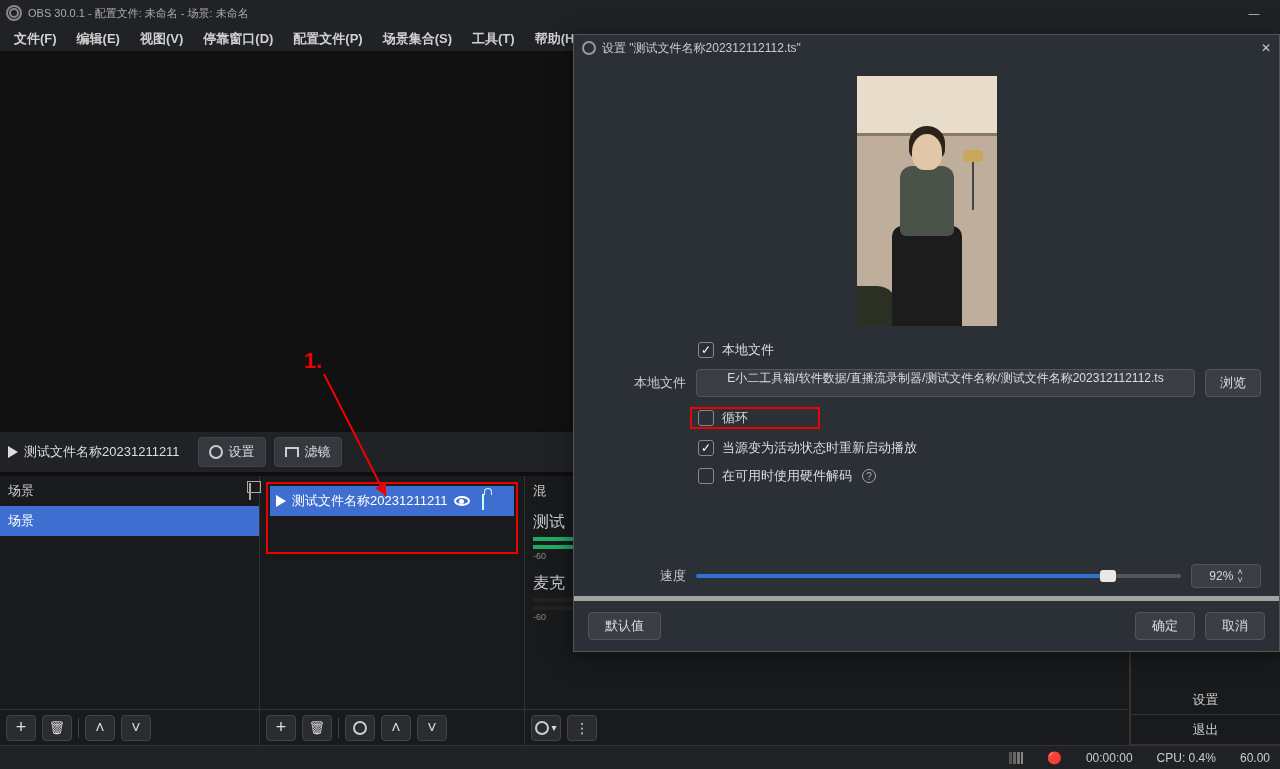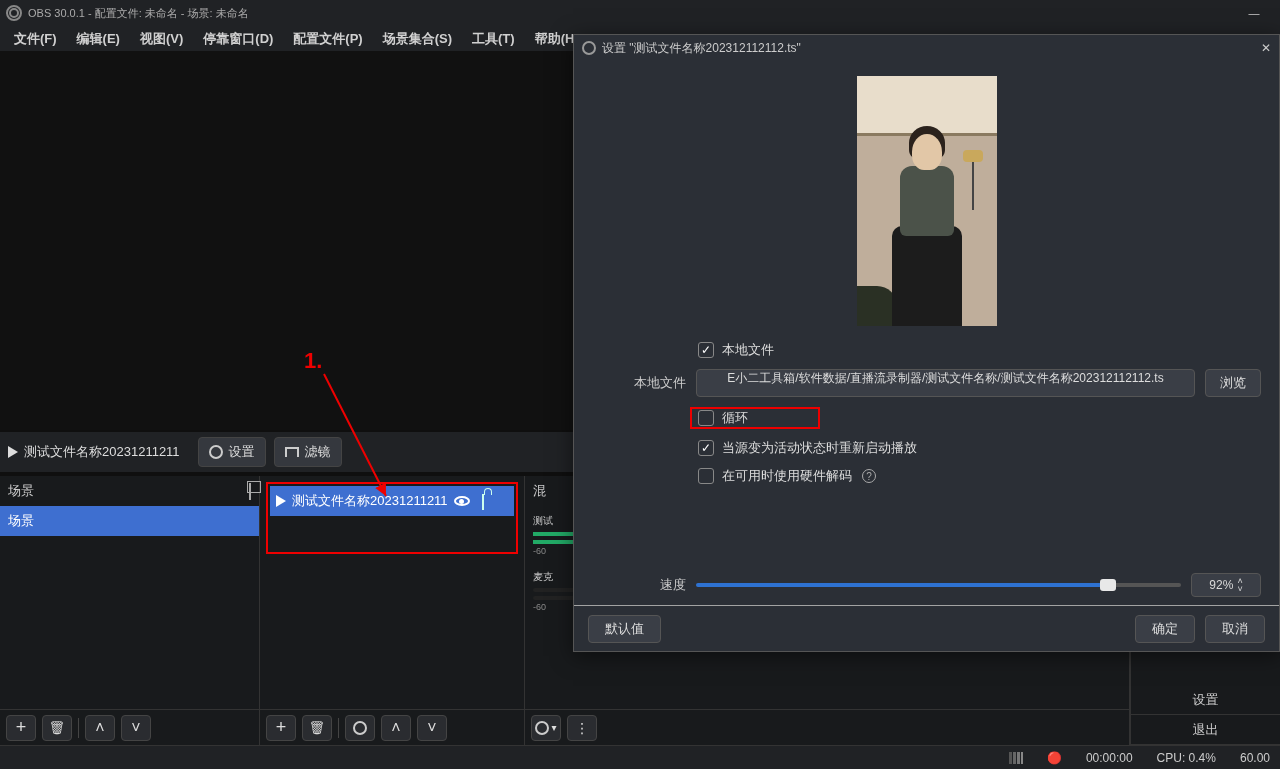--- a/index.html
+++ b/index.html
@@ -36,21 +36,21 @@
   .ft-btn { width: 30px; height: 26px; background: #2a2c30; border: 1px solid #444; border-radius: 4px; display: flex; align-items: center; justify-content: center; color: #ddd; cursor: pointer; }
   .ft-sep { width: 1px; height: 20px; background: #444; }
 
   .scene-item { height: 30px; display: flex; align-items: center; padding: 0 8px; background: #3e6fd0; color: #fff; cursor: pointer; }
 
   .sources-hl { border: 2px solid #e00; margin: 6px; padding: 2px; }
   .source-item { height: 30px; display: flex; align-items: center; padding: 0 6px; background: #3e6fd0; color: #fff; cursor: pointer; gap: 6px; }
   .source-item .lock { margin-left: 6px; color: #cfe; }
 
   .mixer-row { padding: 6px 8px; }
-  .mixer-label { font-size: 10px; color: #ccc; }
+  .mixer-label { font-size: 16px; color: #ccc; }
   .mixer-db { float: right; font-size: 11px; color: #ccc; }
   .meter { height: 4px; background: #222; margin-top: 4px; border-radius: 2px; }
   .meter.green::before { content: ""; display: block; height: 4px; width: 40%; background: linear-gradient(90deg,#2a6,#2a6); }
   .ticks { font-size: 9px; color: #888; display: flex; justify-content: space-between; margin-top: 2px; }
 
   .right-buttons { width: 150px; display: flex; flex-direction: column; border-left: 1px solid #333; }
   .right-btn { height: 30px; display: flex; align-items: center; justify-content: center; border-bottom: 1px solid #333; cursor: pointer; color: #ccc; font-size: 13px; }
 
   
   .status-bar { position: absolute; bottom: 0; left: 0; right: 0; height: 24px; background: #202225; display: flex; align-items: center; justify-content: flex-end; padding: 0 10px; gap: 24px; color: #ccc; font-size: 12px; border-top: 1px solid #333; }
@@ -87,21 +87,21 @@
   .path-input { flex: 1; background: #3a3e46; border: 1px solid #555; border-radius: 4px; height: 28px; padding: 0 8px; color: #ddd; font-size: 12px; overflow: hidden; white-space: nowrap; text-align: center; }
   .browse-btn { background: #3a3e46; border: 1px solid #555; border-radius: 4px; height: 28px; padding: 0 14px; color: #ddd; cursor: pointer; font-size: 13px; }
   .loop-hl { border: 2px solid #e00; padding: 0 6px; margin-left: 98px; display: inline-flex; align-items: center; gap: 8px; width: 130px; }
   .help-icn { width: 14px; height: 14px; border: 1px solid #aaa; border-radius: 50%; font-size: 10px; display: inline-flex; align-items: center; justify-content: center; color: #aaa; margin-left: 2px; }
 
   .speed-row { display: flex; align-items: center; gap: 10px; padding: 0 18px 8px 18px; }
   .speed-track { flex: 1; height: 4px; background: linear-gradient(90deg,#2e72d2 0%,#2e72d2 85%,#555 85%,#555 100%); position: relative; border-radius: 2px; }
   .speed-knob { width: 16px; height: 12px; background: #e8e8e8; border-radius: 3px; position: absolute; top: -4px; left: calc(85% - 8px); }
   .speed-val { width: 70px; height: 24px; background: #3a3e46; border: 1px solid #555; border-radius: 4px; display: flex; align-items: center; justify-content: center; font-size: 12px; }
 
-  .dlg-buttons { height: 46px; display: flex; align-items: center; padding: 0 14px; gap: 10px; border-top: 1px solid #a3a3a3; }
+  .dlg-buttons { height: 55px; display: flex; align-items: center; padding: 0 14px; gap: 10px; border-top: 5px solid #a3a3a3; }
   .dlg-btn { background: #3a3e46; border: 1px solid #555; border-radius: 4px; height: 28px; padding: 0 16px; color: #ddd; cursor: pointer; font-size: 13px; }
   .dlg-buttons .spacer { flex: 1; }
 
   
   .i-play { width: 0; height: 0; border-left: 10px solid #ddd; border-top: 6px solid transparent; border-bottom: 6px solid transparent; }
   .i-pause { width: 12px; height: 12px; display: flex; gap: 3px; }
   .i-pause::before, .i-pause::after { content: ""; width: 4px; background: #ddd; }
   .i-stop { width: 12px; height: 12px; background: #ddd; }
   .i-gear { width: 14px; height: 14px; border: 2px solid #ccc; border-radius: 50%; position: relative; }
   .i-filter { width: 14px; height: 10px; border: 2px solid #ccc; border-bottom: none; }

